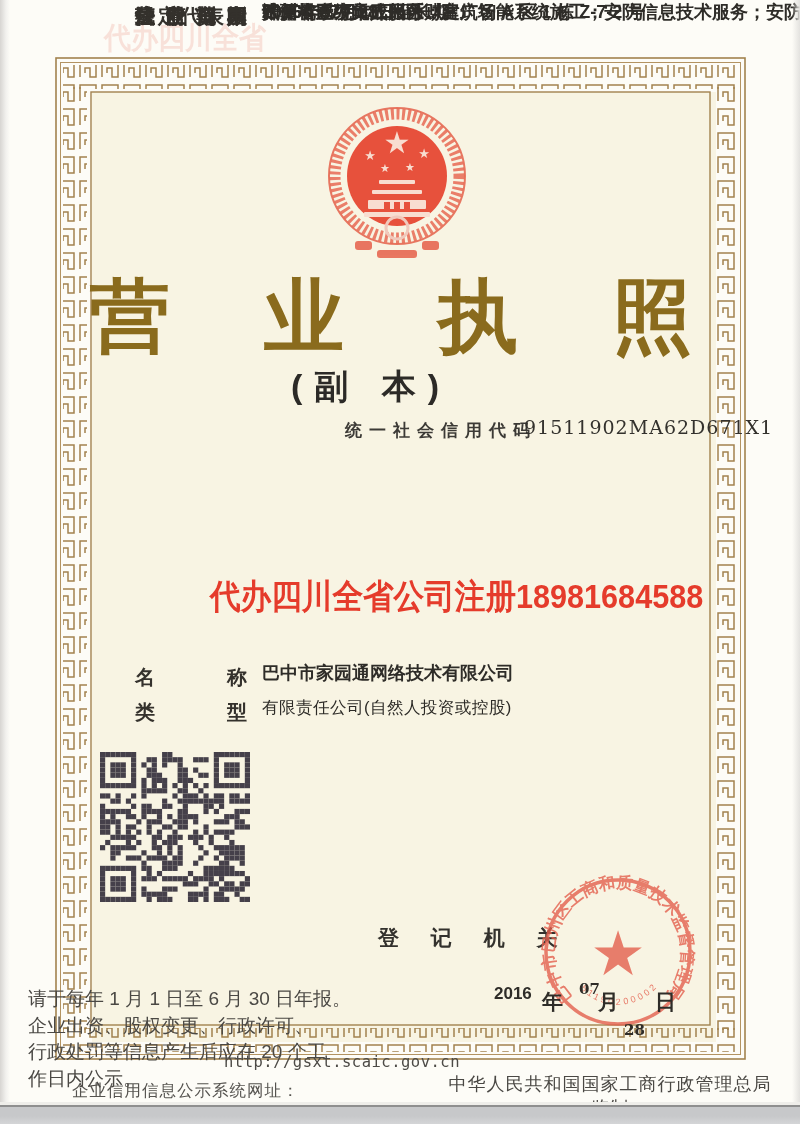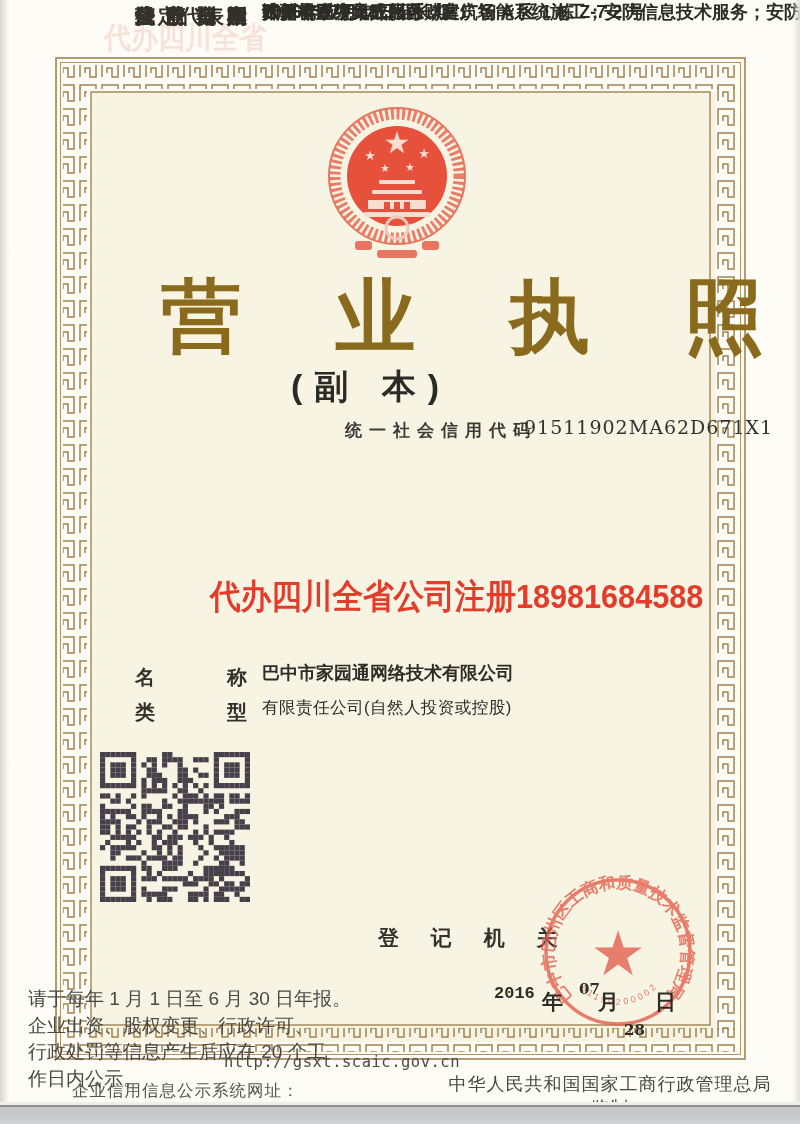--- a/index.html
+++ b/index.html
@@ -13,21 +13,21 @@
     background:linear-gradient(#efeeea 0 3px,#8f8f8f 3px 5px,#c7c8ca 5px 14px,#d4d5d7);}
   
   .sheet-inner{position:absolute;left:92px;top:92px;width:624px;height:950px;background:#f8f4e3;}
   .border-frame{position:absolute;left:55px;top:57px;}
   
   .wm-faint{position:absolute;left:104px;top:18px;font-size:30px;font-weight:700;
     color:rgba(233,132,112,0.22);transform:scaleX(.9);transform-origin:left;white-space:nowrap;}
   
   .emblem{position:absolute;left:322px;top:106px;}
   
-  .cert-title{position:absolute;left:0;top:264px;width:800px;text-align:right;
+  .cert-title{position:absolute;left:0;top:264px;width:800px;text-align:center;
     font-size:80px;font-weight:900;color:#8a6b1d;letter-spacing:36px;padding-left:18px;
     box-sizing:border-box;white-space:nowrap;}
   .cert-subtitle{position:absolute;left:0;top:364px;width:736px;text-align:center;
     font-size:34px;font-weight:700;color:#2c2a27;letter-spacing:12px;padding-left:6px;box-sizing:border-box;}
   .code-label{position:absolute;left:345px;top:419px;font-size:17px;font-weight:700;
     color:#3c3a36;letter-spacing:7px;white-space:nowrap;}
   .code-value{position:absolute;left:524px;top:416px;font-size:19px;color:#33312d;
     font-family:"DejaVu Serif",serif;letter-spacing:1px;white-space:nowrap;}
   
   .row{position:absolute;left:135px;width:592px;}
@@ -47,21 +47,21 @@
     transform:scaleX(.9);transform-origin:left;white-space:nowrap;z-index:6;}
   
   .qr{position:absolute;left:100px;top:752px;}
   
   .reg-label{position:absolute;left:378px;top:924px;font-size:21px;font-weight:700;
     color:#33312d;letter-spacing:13px;white-space:nowrap;}
   
   .seal{position:absolute;left:528px;top:862px;opacity:.8;z-index:4;}
   
   .date-part{position:absolute;color:#2e2c28;z-index:5;font-weight:600;}
-  .d-year{left:494px;top:984px;font-size:17px;font-family:Liberation Mono, monospace;}
+  .d-year{left:494px;top:984px;font-size:17px;font-family:Liberation Sans, sans-serif;}
   .d-yu{left:542px;top:988px;font-size:21px;font-weight:700;}
   .d-month{left:579px;top:980px;font-size:15px;font-family:"DejaVu Serif",serif;}
   .d-mu{left:598px;top:988px;font-size:21px;font-weight:700;}
   .d-day{left:624px;top:980px;font-size:15px;font-family:"DejaVu Serif",serif;margin-top:41px;}
   .d-du{left:655px;top:988px;font-size:21px;font-weight:700;}
   
   .foot-left{position:absolute;left:28px;top:986px;width:330px;font-size:19px;color:#4a4844;
     line-height:26.5px;z-index:3;}
   .site-label{position:absolute;left:72px;top:1080px;font-size:16.5px;color:#55534f;letter-spacing:1px;}
   .site-url{position:absolute;left:224px;top:1053px;font-size:15.5px;color:#4c4a46;

